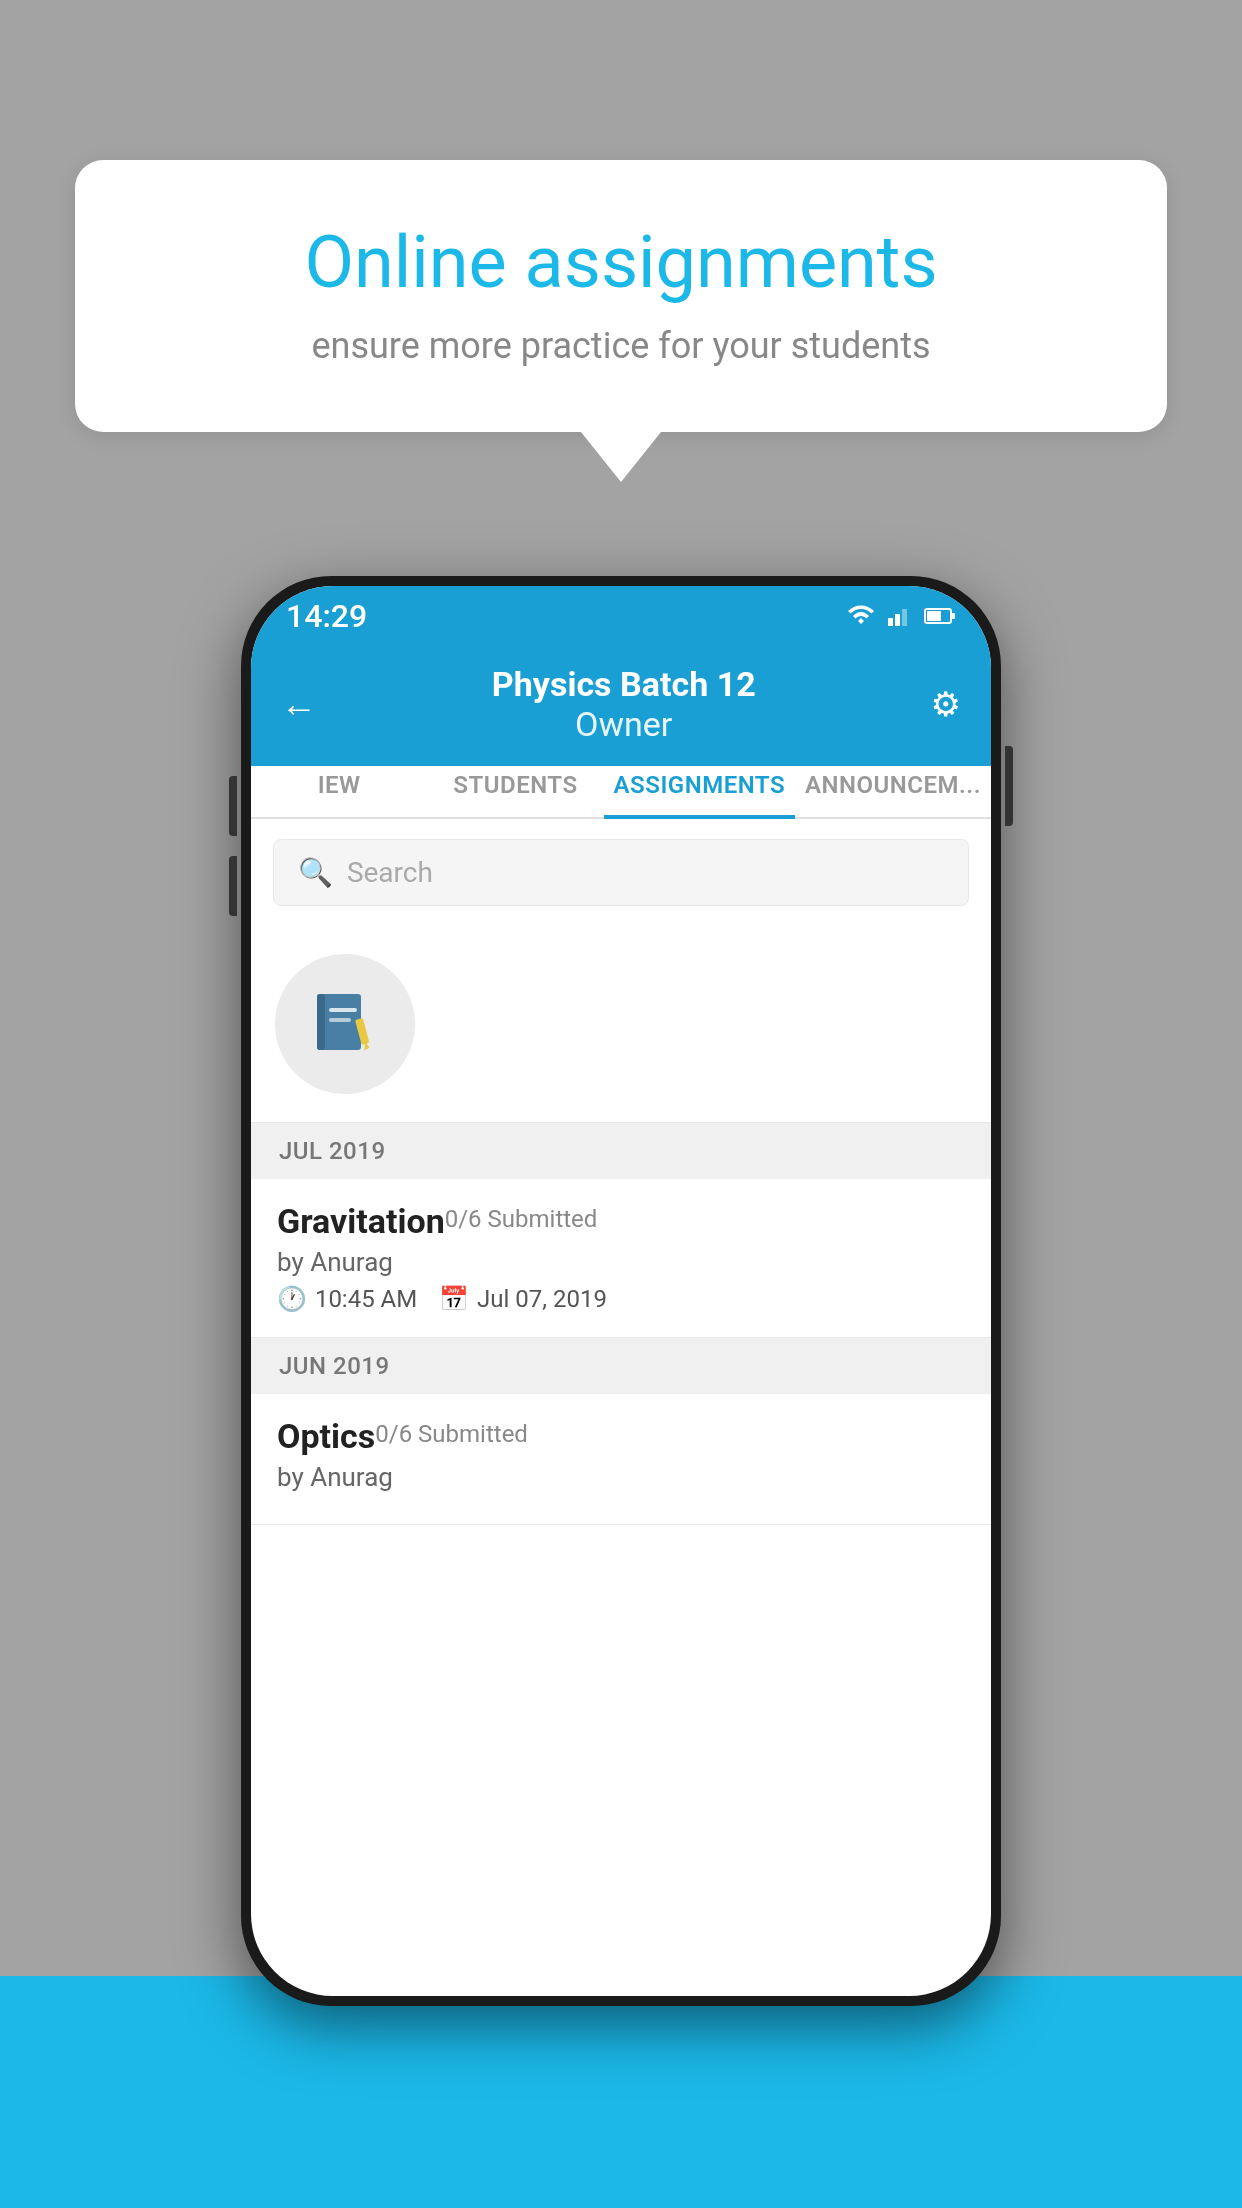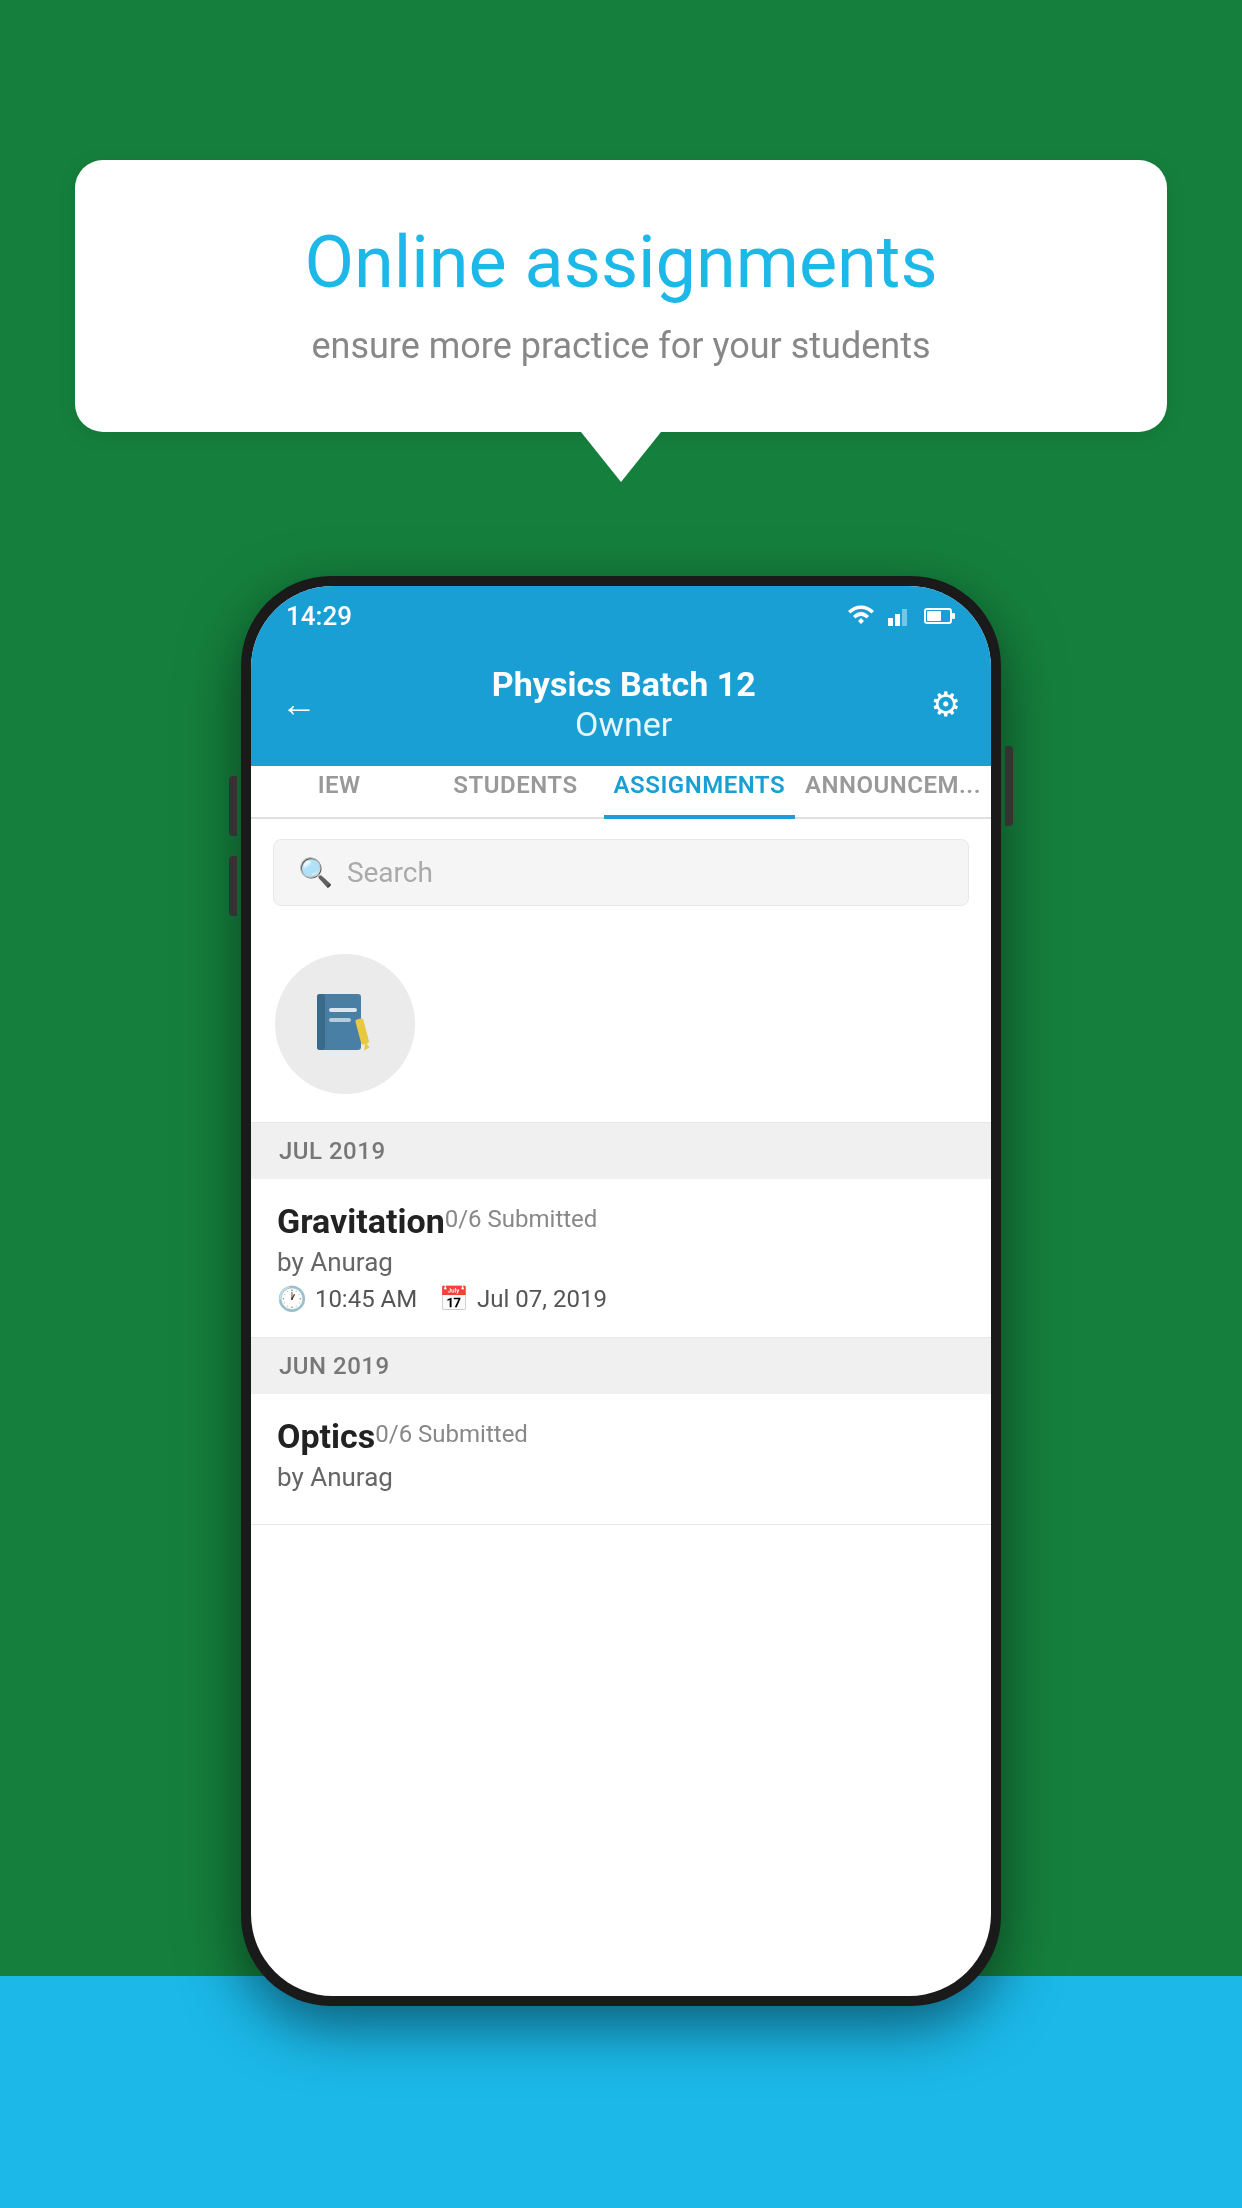--- a/index.html
+++ b/index.html
@@ -84,21 +84,21 @@
       height: 60px;
       display: flex;
       align-items: center;
       justify-content: space-between;
       padding: 0 35px;
       position: relative;
     }
 
     .status-time {
       color: white;
-      font-size: 26px;
+      font-size: 32px;
       font-weight: 500;
     }
 
     .status-icons {
       display: flex;
       align-items: center;
       gap: 12px;
     }
 
     .notch {
@@ -330,21 +330,21 @@
       border-radius: 4px 0 0 4px;
       background: #333;
     }
     .phone-vol-up { top: 200px; height: 60px; }
     .phone-vol-dn { top: 280px; height: 60px; }
     .phone-pwr { top: 170px; height: 80px; right: -12px; }
   </style>
 </head>
 <body>
 
-<div style="width:1242px;height:1976px;background:#15803d;position:relative;">
+<div style="width:1242px;height:1976px;background:#a3a3a3;position:relative;">
 
   <div class="speech-bubble-container">
     <div class="speech-bubble">
       <div class="bubble-title">Online assignments</div>
       <div class="bubble-subtitle">ensure more practice for your students</div>
     </div>
     <div class="speech-bubble-tail"></div>
   </div>
 
   <div class="phone-frame">

